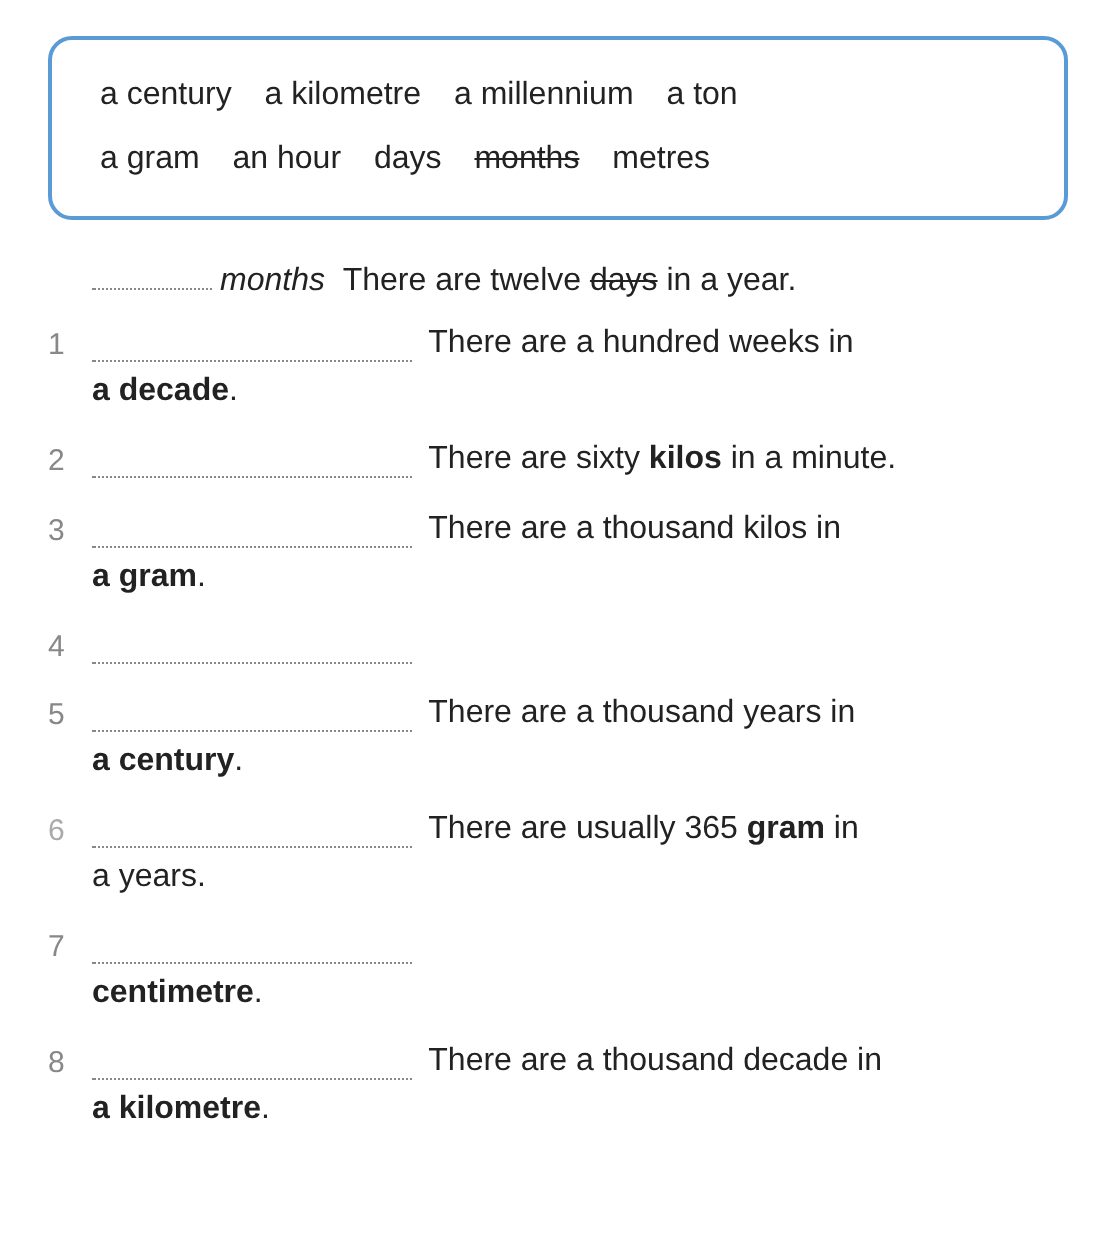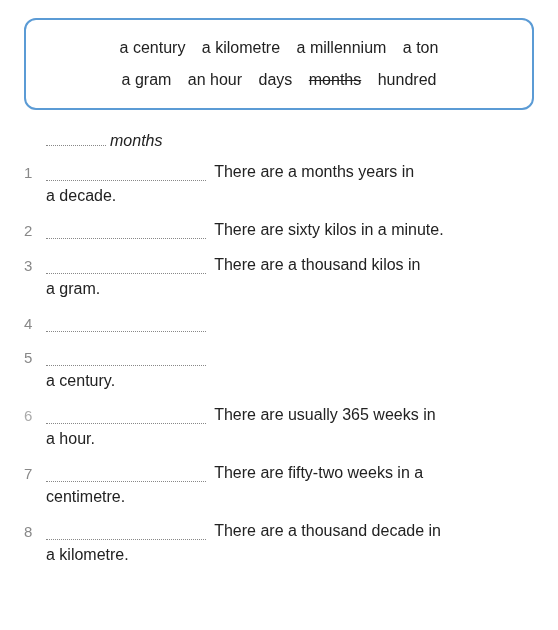--- a/index.html
+++ b/index.html
@@ -15,21 +15,21 @@
       font-family: Arial, sans-serif;
       font-size: 16px;
       color: #222;
       padding: 18px 24px;
     }
 
     .word-box {
       border: 2px solid #5b9bd5;
       border-radius: 12px;
       padding: 12px 18px;
-      text-align: center;
+      text-align: left;
       margin-bottom: 22px;
       line-height: 2;
     }
 
     .word-box span {
       margin: 0 6px;
     }
 
     .strikethrough {
       text-decoration: line-through;
@@ -61,21 +61,21 @@
     .dotted-line {
       display: inline-block;
       width: 160px;
       border-bottom: 1.5px dotted #888;
       vertical-align: bottom;
       margin-right: 4px;
       margin-bottom: 3px;
     }
 
     .bold-answer {
-      font-weight: normal;
+      font-weight: bold;
     }
 
     .sentence-text {
       color: #222;
     }
 
     
     .example-row {
       display: flex;
       align-items: baseline;
@@ -104,36 +104,37 @@
     <span>a century</span>
     <span>a kilometre</span>
     <span>a millennium</span>
     <span>a ton</span>
   </div>
   <div>
     <span>a gram</span>
     <span>an hour</span>
     <span>days</span>
     <span class="strikethrough">months</span>
-    <span>hundred</span>
+    <span>metres</span>
   </div>
 </div>
 
 <div class="example-row">
   <span class="example-dots"></span>
   <span class="example-answer">months</span>
+  <span>&nbsp;&nbsp;There are twelve <span class="strikethrough">days</span> in a year.</span>
 </div>
 
 <ol class="exercise-list">
 
   <li class="exercise-item">
     <span class="item-number">1</span>
     <div class="item-content">
       <span class="dotted-line"></span>
-      <span class="sentence-text">There are a months years in</span><br>
+      <span class="sentence-text">There are a hundred weeks in</span><br>
       <span class="bold-answer">a decade</span><span>.</span>
     </div>
   </li>
 
   <li class="exercise-item">
     <span class="item-number">2</span>
     <div class="item-content">
       <span class="dotted-line"></span>
       <span class="sentence-text">There are sixty <span class="bold-answer">kilos</span> in a minute.</span>
     </div>
@@ -152,39 +153,39 @@
     <span class="item-number">4</span>
     <div class="item-content">
       <span class="dotted-line"></span>
     </div>
   </li>
 
   <li class="exercise-item">
     <span class="item-number">5</span>
     <div class="item-content">
       <span class="dotted-line"></span>
-      <br>
+      <span class="sentence-text">There are a thousand years in</span><br>
       <span class="bold-answer">a century</span><span>.</span>
     </div>
   </li>
 
   <li class="exercise-item">
     <span class="item-number" style="color:#aaa;">6</span>
     <div class="item-content">
       <span class="dotted-line"></span>
-      <span class="sentence-text">There are usually 365 <span class="bold-answer">weeks</span> in</span><br>
-      <span>a hour.</span>
+      <span class="sentence-text">There are usually 365 <span class="bold-answer">gram</span> in</span><br>
+      <span>a years.</span>
     </div>
   </li>
 
   <li class="exercise-item">
     <span class="item-number">7</span>
     <div class="item-content">
       <span class="dotted-line"></span>
-      <span class="sentence-text">There are fifty-two weeks in <span class="bold-answer">a</span></span><br>
+      <br>
       <span class="bold-answer">centimetre</span><span>.</span>
     </div>
   </li>
 
   <li class="exercise-item">
     <span class="item-number">8</span>
     <div class="item-content">
       <span class="dotted-line"></span>
       <span class="sentence-text">There are a thousand decade in</span><br>
       <span class="bold-answer">a kilometre</span><span>.</span>

